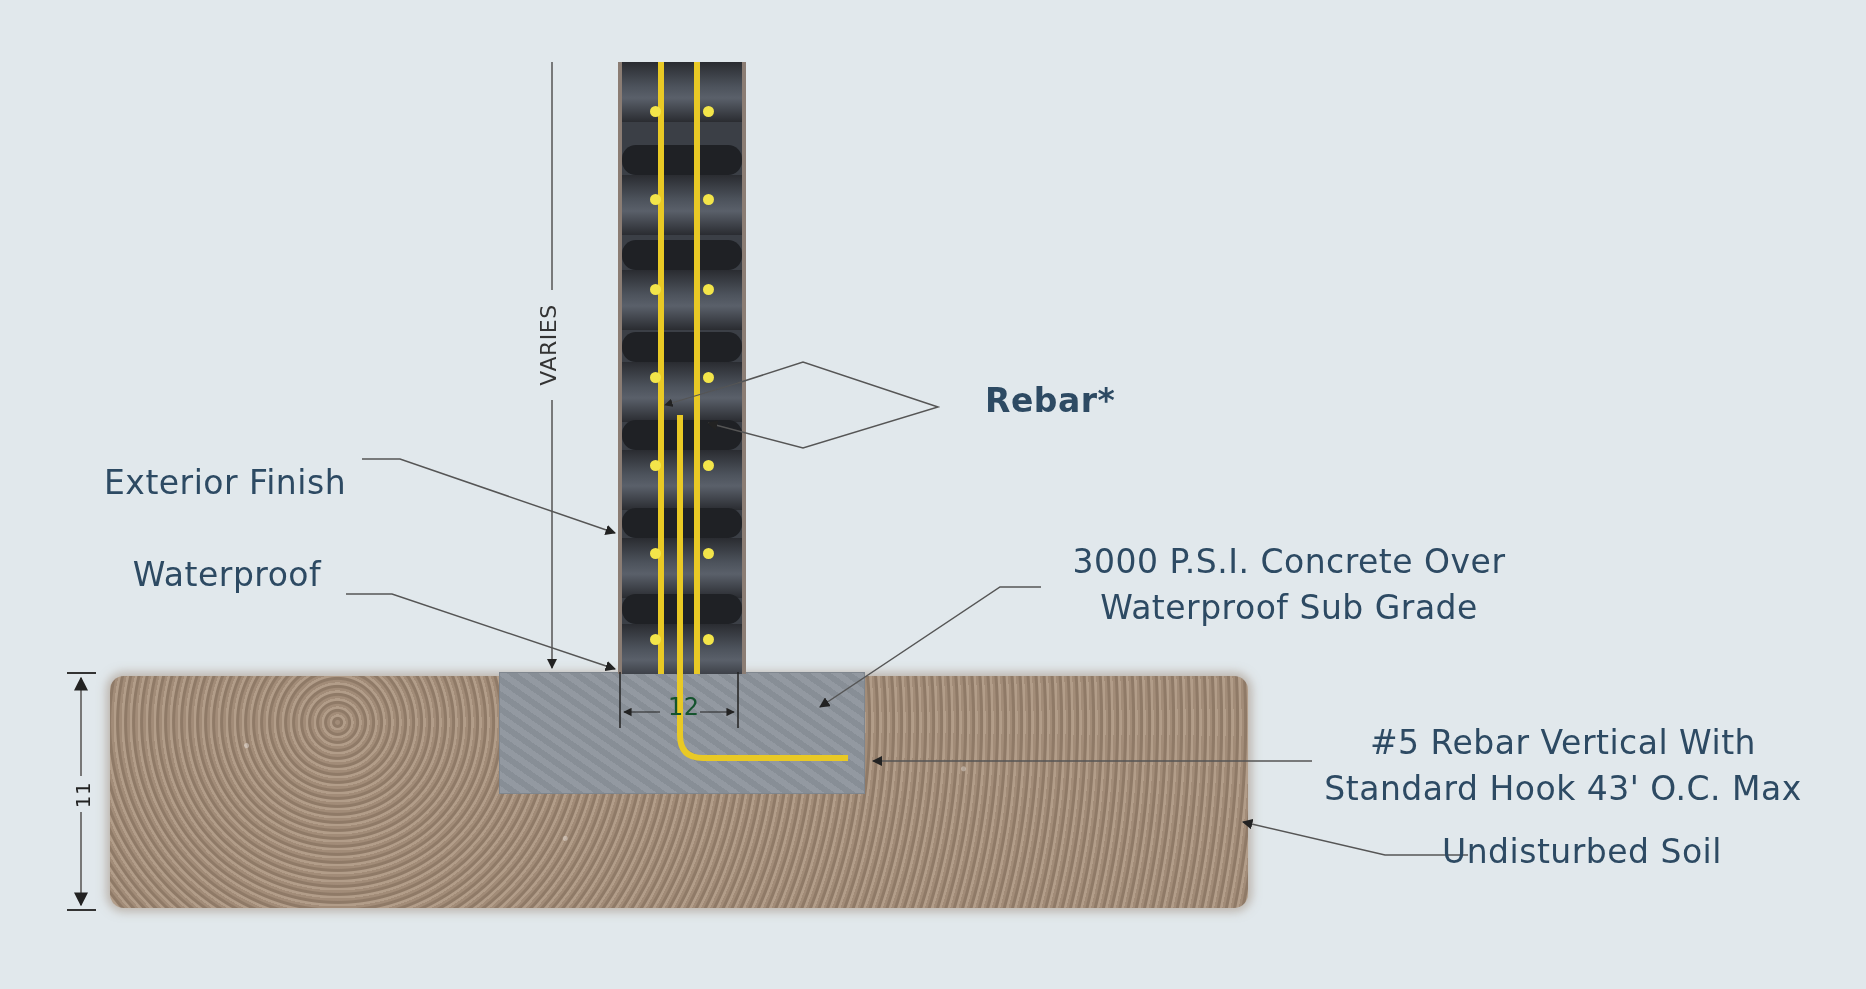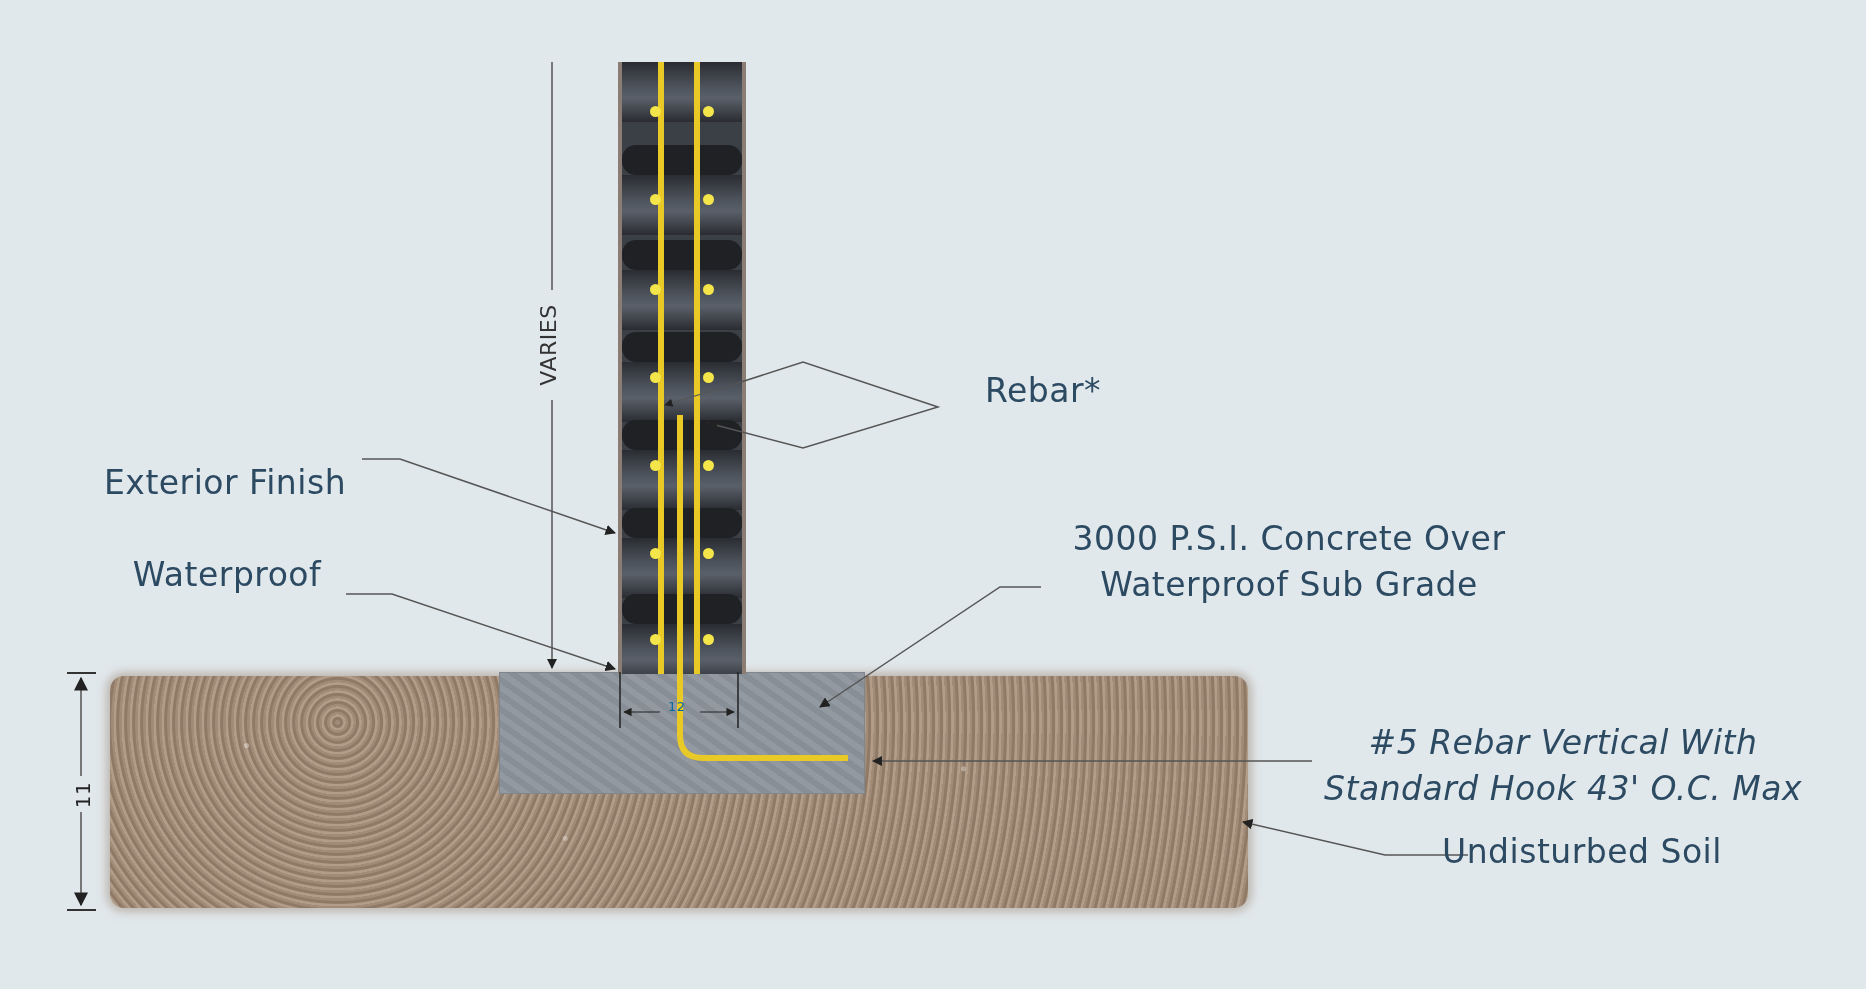--- a/index.html
+++ b/index.html
@@ -96,30 +96,30 @@
     <polyline points="346,594 392,594 615,669" stroke="#555" stroke-width="1.5" fill="none" marker-end="url(#ah)"></polyline>
 
     <polyline points="1041,587 1000,587 820,707" stroke="#555" stroke-width="1.5" fill="none" marker-end="url(#ah)"></polyline>
 
     <line x1="1312" y1="761" x2="873" y2="761" stroke="#555" stroke-width="1.5" marker-end="url(#ah)"></line>
 
     <polyline points="1468,855 1385,855 1243,822" stroke="#555" stroke-width="1.5" fill="none" marker-end="url(#ah)"></polyline>
   </svg>
 
   <div class="label" style="left:508px;top:322px;font-size:22px;transform:rotate(-90deg);transform-origin:center;color:#333;">VARIES</div>
-  <div class="label" style="left:668px;top:695px;font-size:13px;line-height:24px;color:#0369a1;">12</div>
+  <div class="label" style="left:668px;top:695px;font-size:24px;line-height:24px;color:#14532d;">12</div>
   <div class="label" style="left:70px;top:783px;font-size:20px;line-height:24px;color:#222;transform:rotate(-90deg);">11</div>
 
-  <div class="label" style="left:985px;top:368px;">Rebar*</div>
+  <div class="label" style="left:985px;top:378px;font-weight:bold;">Rebar*</div>
   <div class="label" style="left:104px;top:460px;">Exterior Finish</div>
   <div class="label center" style="left:118px;top:552px;width:218px;">
     <div>Waterproof</div>
   </div>
-  <div class="label center" style="left:1050px;top:516px;width:478px;">
+  <div class="label center" style="left:1050px;top:539px;width:478px;">
     <div>3000 P.S.I. Concrete Over</div>
     <div>Waterproof Sub Grade</div>
   </div>
-  <div class="label center" style="left:1318px;top:720px;width:490px;font-style:italic;">
+  <div class="label center" style="left:1318px;top:720px;width:490px;">
     <div>#5 Rebar Vertical With</div>
     <div>Standard Hook 43' O.C. Max</div>
   </div>
   <div class="label" style="left:1442px;top:829px;">Undisturbed Soil</div>
 </div>
 
 </body></html>

